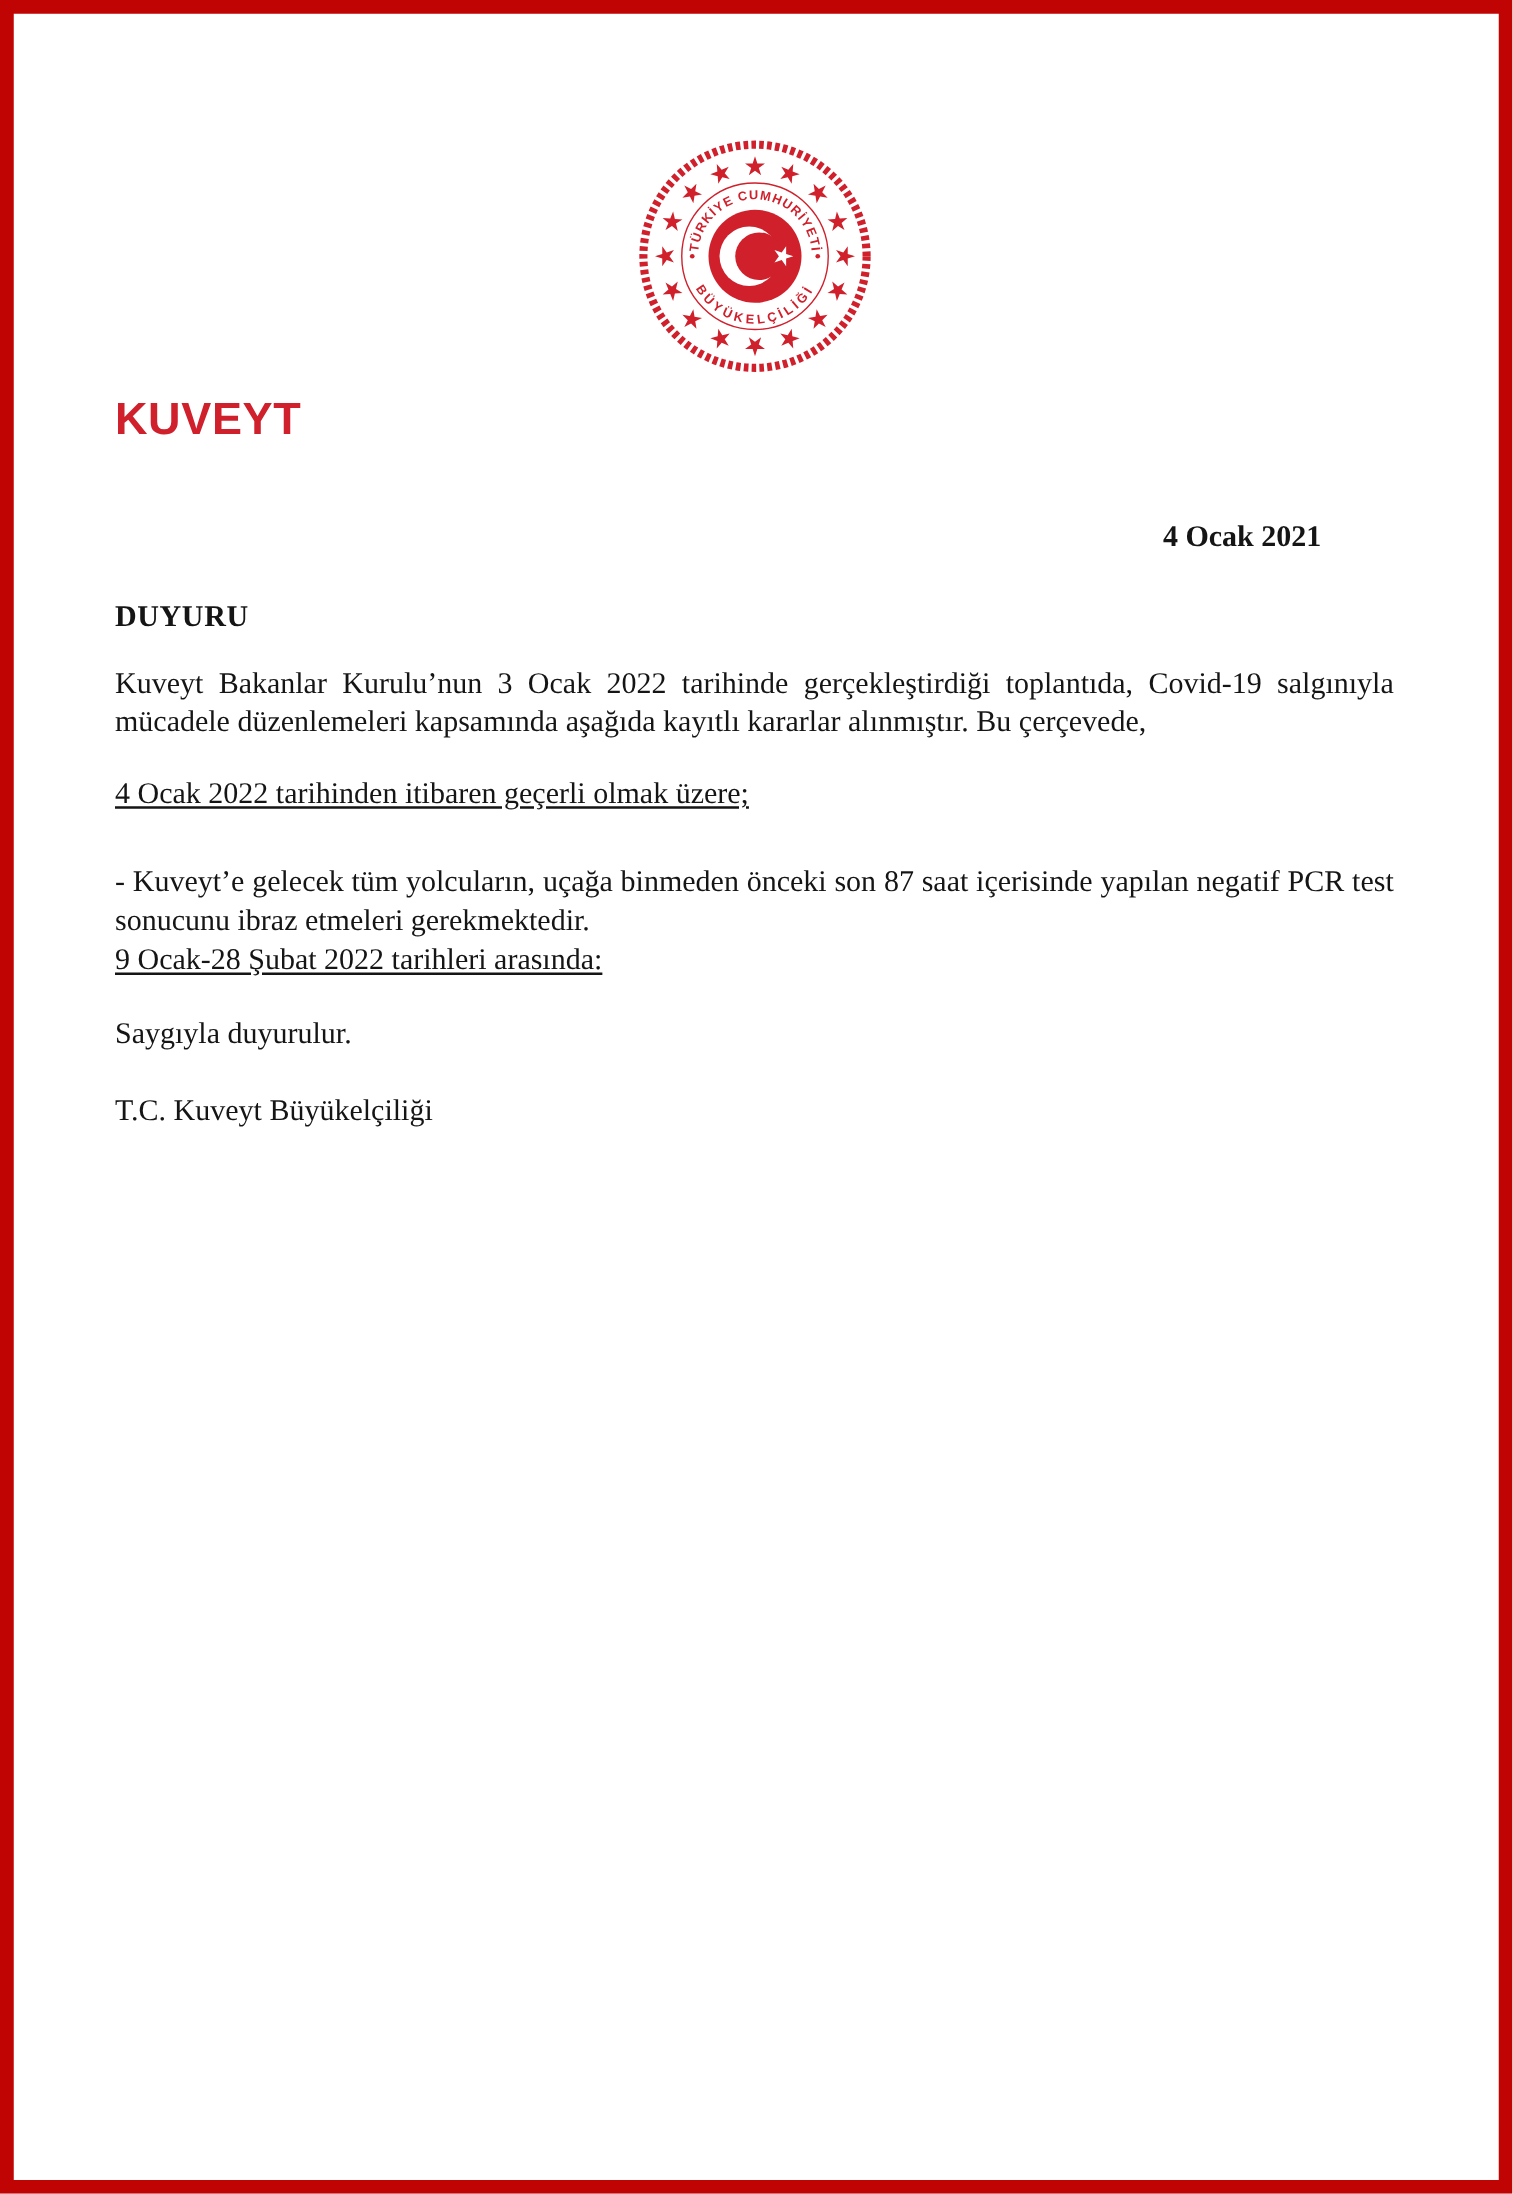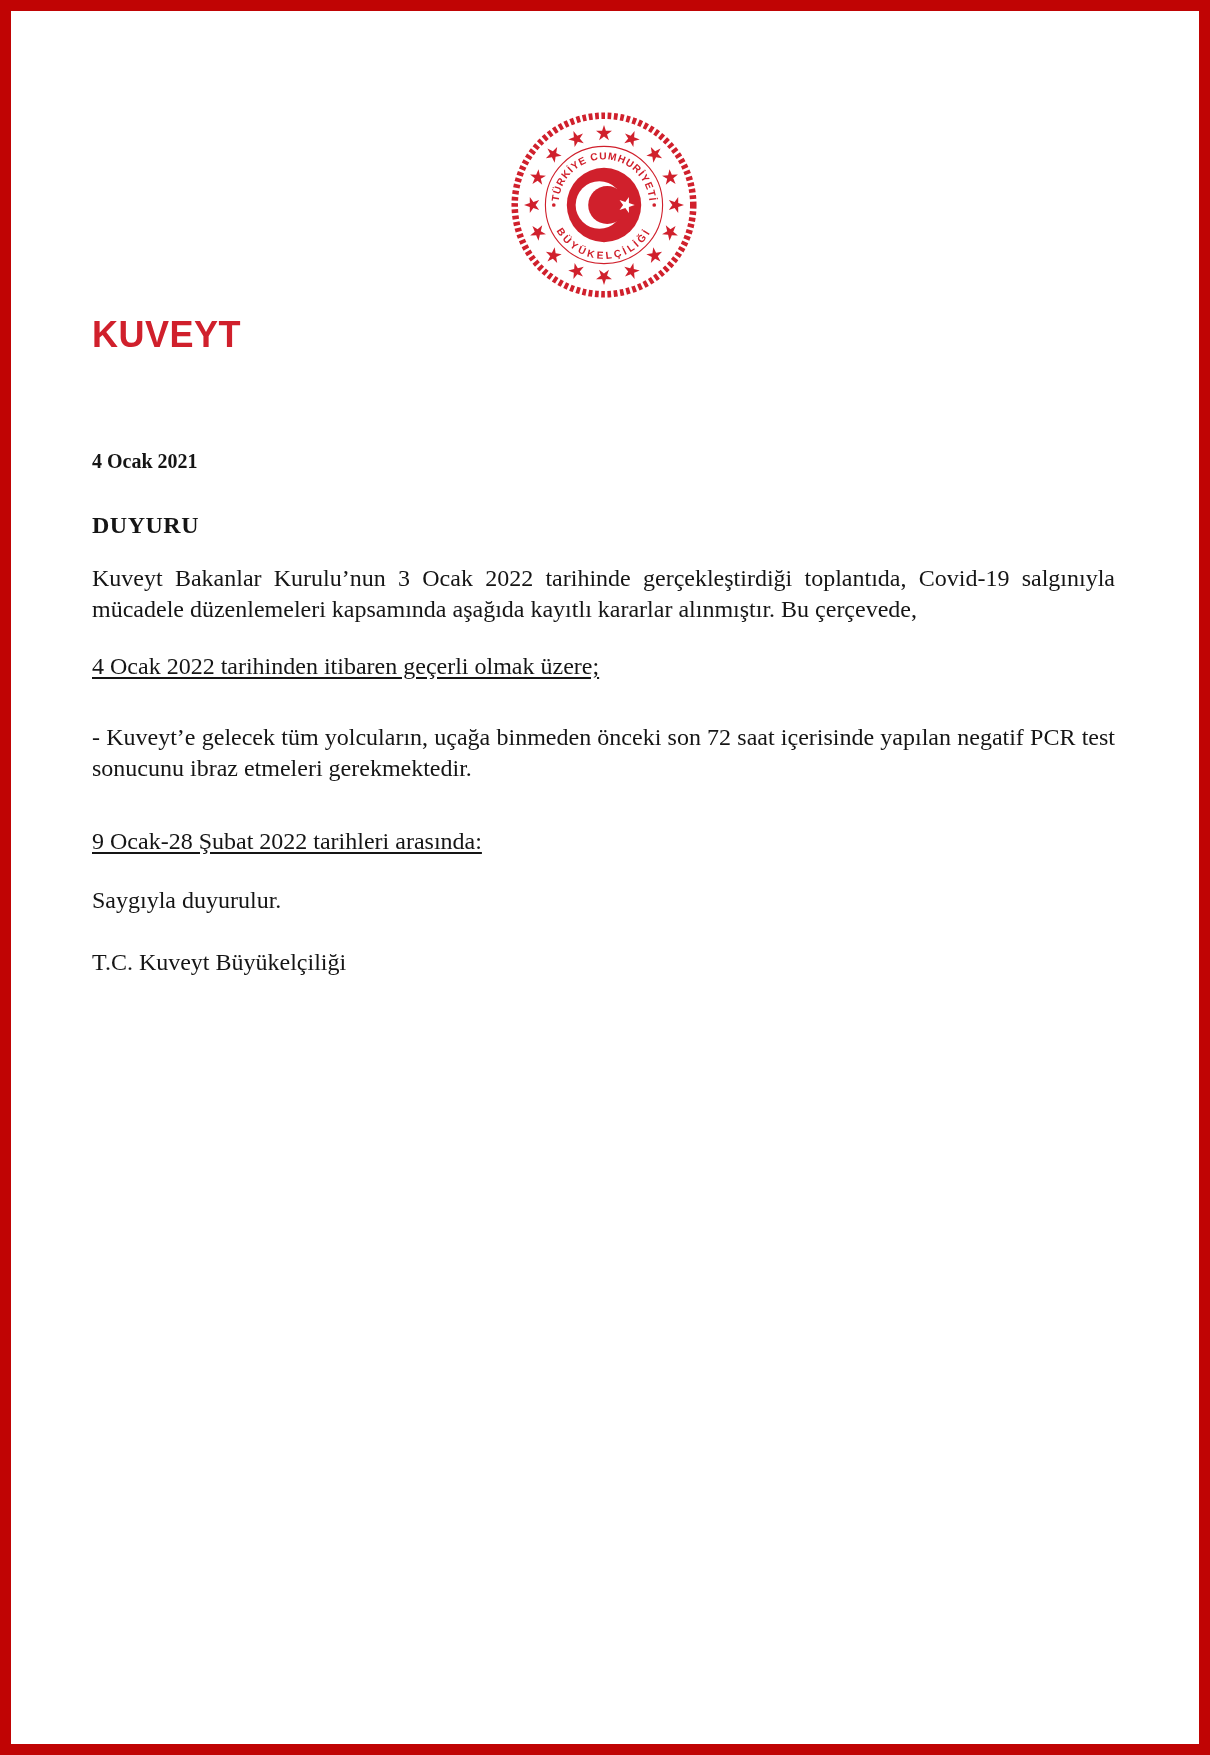--- a/index.html
+++ b/index.html
@@ -24,25 +24,25 @@
     margin-top: 16px;
     font-family: "Liberation Sans", sans-serif;
     font-weight: bold;
     font-size: 36px;
     line-height: 42px;
     letter-spacing: 0.5px;
     color: #d0202c;
   }
 
   .doc-date {
-    margin-top: 90px;
-    text-align: left;
+    margin-top: 59px;
+    text-align: right;
     padding-right: 58px;
     font-weight: bold;
-    font-size: 20px;
+    font-size: 24px;
     line-height: 31px;
   }
 
   .doc-title {
     margin-top: 33px;
     text-align: left;
     font-weight: bold;
     font-size: 24px;
     line-height: 31px;
     letter-spacing: 0.5px;
@@ -51,21 +51,21 @@
   p.body {
     font-size: 24px;
     line-height: 31px;
   }
   .just { text-align: justify; }
   .underlined { text-decoration: underline; text-underline-offset: 3px; }
 
   .p-intro   { margin-top: 22px; }
   .h-sec1    { margin-top: 26px; }
   .p-item1   { margin-top: 40px; }
-  .h-sec2    { margin-top: 42px; }
+  .h-sec2    { }
   .p-item2   { margin-top: 32px; }
   .p-closing { margin-top: 28px; }
   .p-sign    { margin-top: 31px; }
 
   .emblem-text {
     font-family: "Liberation Sans", sans-serif;
     font-weight: bold;
     fill: #d0202c;
   }
 </style>
@@ -128,21 +128,21 @@
     <div class="post-name">KUVEYT</div>
 
     <div class="doc-date">4 Ocak 2021</div>
 
     <div class="doc-title">DUYURU</div>
 
     <p class="body just p-intro">Kuveyt Bakanlar Kurulu’nun 3 Ocak 2022 tarihinde gerçekleştirdiği toplantıda, Covid-19 salgınıyla mücadele düzenlemeleri kapsamında aşağıda kayıtlı kararlar alınmıştır. Bu çerçevede,</p>
 
     <p class="body underlined h-sec1">4 Ocak 2022 tarihinden itibaren geçerli olmak üzere;</p>
 
-    <p class="body just p-item1">- Kuveyt’e gelecek tüm yolcuların, uçağa binmeden önceki son 72 saat içerisinde yapılan negatif PCR test sonucunu ibraz etmeleri gerekmektedir.</p>
+    <p class="body just p-item1">- Kuveyt’e gelecek tüm yolcuların, uçağa binmeden önceki son 87 saat içerisinde yapılan negatif PCR test sonucunu ibraz etmeleri gerekmektedir.</p>
 
     <p class="body underlined h-sec2">9 Ocak-28 Şubat 2022 tarihleri arasında:</p>
 
 
     <p class="body p-closing">Saygıyla duyurulur.</p>
 
     <p class="body p-sign">T.C. Kuveyt Büyükelçiliği</p>
 
   </div>
 </div>

